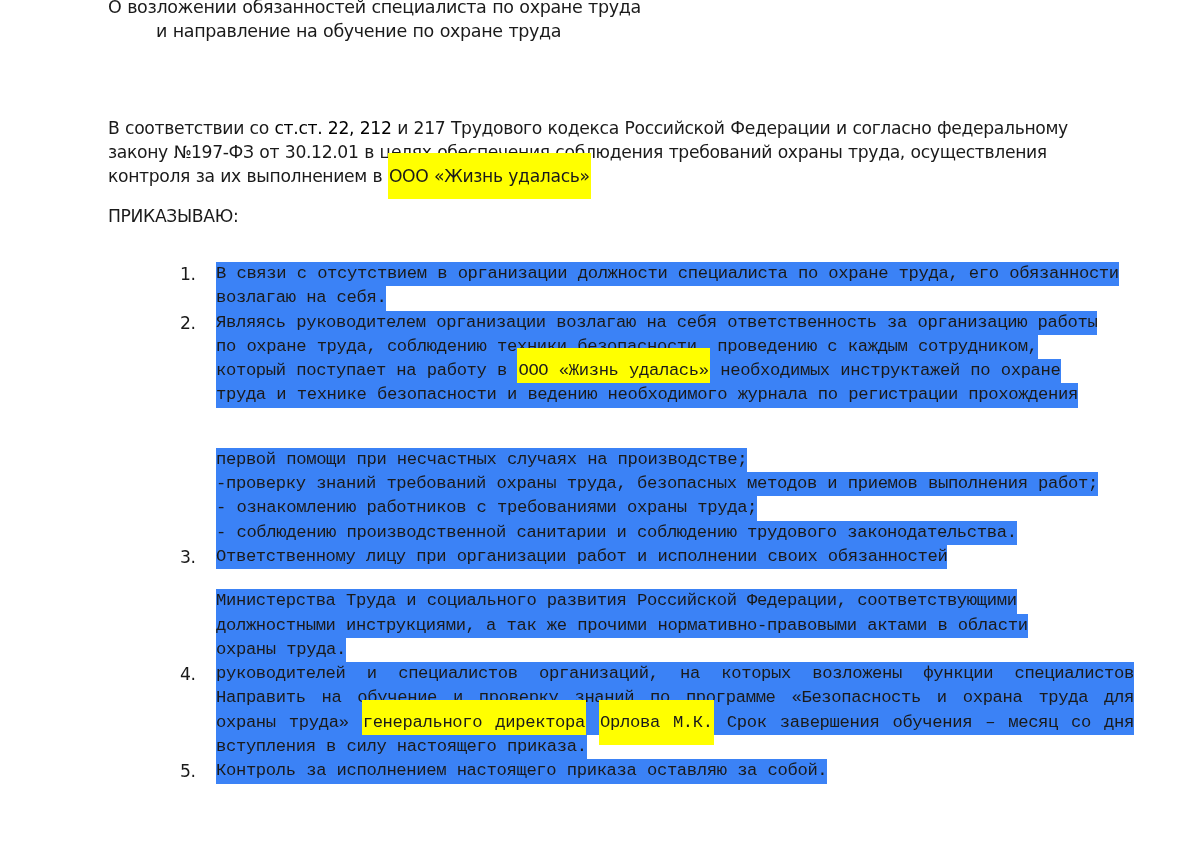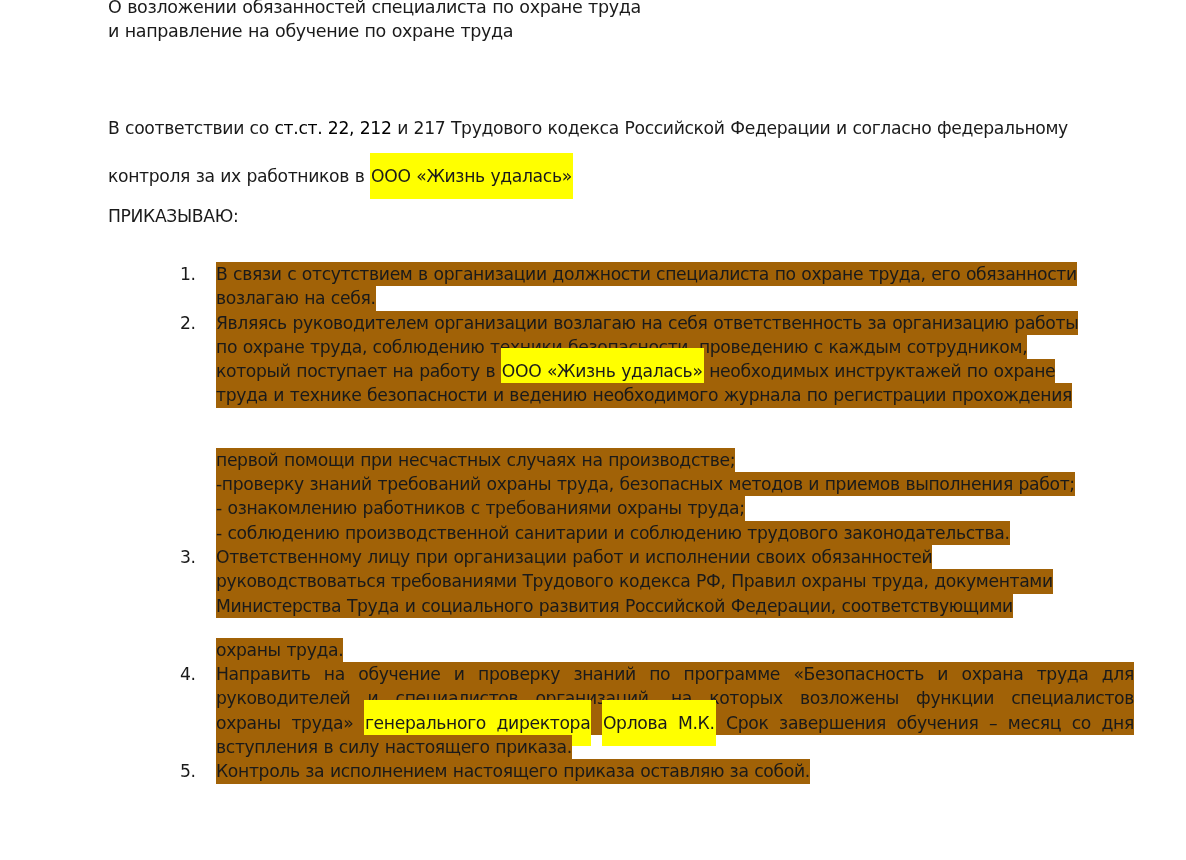--- a/index.html
+++ b/index.html
@@ -69,42 +69,44 @@
       line-height: 24.3px;
     }
     .body-lines {
       flex: 1;
     }
     .ln {
       display: inline-block;
       line-height: 24.3px;
       height: 24.3px;
       white-space: nowrap;
-      background: #a16207;
+      background: #3b82f6;
+      font-family: Liberation Mono, monospace;
     }
     .justify .ln.full {
       display: block;
       width: 918px;
       text-align: justify;
       text-align-last: justify;
     }
   </style>
 </head>
 <body>
 
 <div class="doc">
 
   <div class="title-line" style="top:-5px;">О возложении обязанностей специалиста по охране труда</div>
-  <div class="title-line" style="top:19px;">и направление на обучение по охране труда</div>
+  <div class="title-line" style="top:19px;margin-left:48px;">и направление на обучение по охране труда</div>
 
   <div class="para-line" style="top:116px;">
     <span>В соответствии со </span><span class="link">ст.ст. 22, 212</span><span> и 217 Трудового кодекса Российской Федерации и согласно федеральному</span>
   </div>
+  <div class="para-line" style="top:140px;">закону №197-ФЗ от 30.12.01 в целях обеспечения соблюдения требований охраны труда, осуществления</div>
   <div class="para-line" style="top:164px;">
-    <span>контроля за их работников в </span><span class="hl">ООО «Жизнь удалась»</span>
+    <span>контроля за их выполнением в </span><span class="hl">ООО «Жизнь удалась»</span>
   </div>
 
   <div class="order-word">ПРИКАЗЫВАЮ:</div>
 
   <div class="list">
 
     <div class="item">
       <div class="num">1.</div>
       <div class="body-lines">
         <span class="ln blk-wrap">В связи с отсутствием в организации должности специалиста по охране труда, его обязанности</span><br>
@@ -125,32 +127,32 @@
         <span class="ln">-проверку знаний требований охраны труда, безопасных методов и приемов выполнения работ;</span><br>
         <span class="ln">- ознакомлению работников с требованиями охраны труда;</span><br>
         <span class="ln">- соблюдению производственной санитарии и соблюдению трудового законодательства.</span>
       </div>
     </div>
 
     <div class="item">
       <div class="num">3.</div>
       <div class="body-lines">
         <span class="ln">Ответственному лицу при организации работ и исполнении своих обязанностей</span><br>
-        <span class="ln">руководствоваться требованиями Трудового кодекса РФ, Правил охраны труда, документами</span><br>
+        <br>
         <span class="ln">Министерства Труда и социального развития Российской Федерации, соответствующими</span><br>
-        <br>
+        <span class="ln">должностными инструкциями, а так же прочими нормативно-правовыми актами в области</span><br>
         <span class="ln">охраны труда.</span>
       </div>
     </div>
 
     <div class="item justify">
       <div class="num">4.</div>
       <div class="body-lines">
+        <span class="ln full">руководителей и специалистов организаций, на которых возложены функции специалистов</span>
         <span class="ln full">Направить на обучение и проверку знаний по программе «Безопасность и охрана труда для</span>
-        <span class="ln full">руководителей и специалистов организаций, на которых возложены функции специалистов</span>
         <span class="ln full"><span>охраны труда» </span><span class="hl">генерального директора</span><span> </span><span class="hl">Орлова М.К.</span><span> Срок завершения обучения – месяц со дня</span></span>
         <span class="ln">вступления в силу настоящего приказа.</span>
       </div>
     </div>
 
     <div class="item">
       <div class="num">5.</div>
       <div class="body-lines">
         <span class="ln">Контроль за исполнением настоящего приказа оставляю за собой.</span>
       </div>

